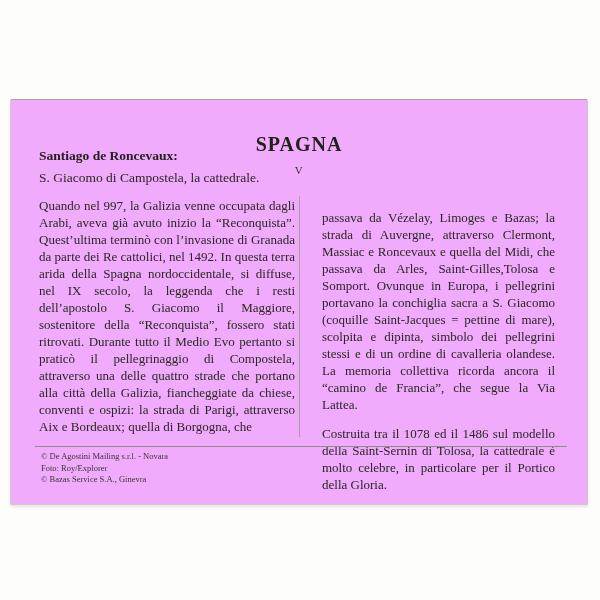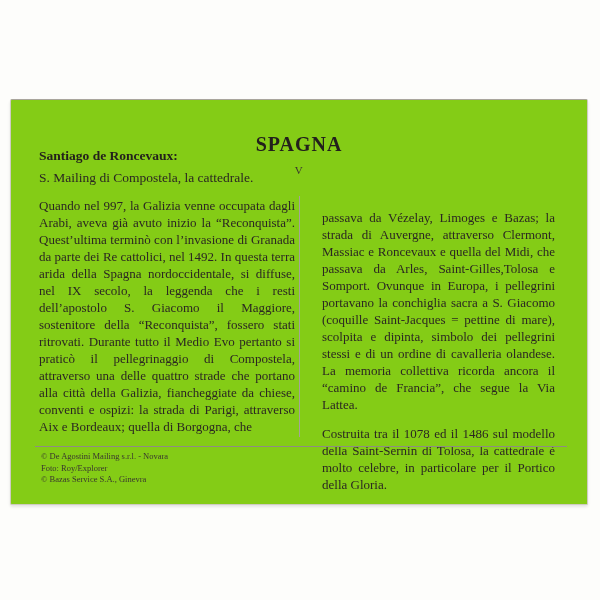--- a/index.html
+++ b/index.html
@@ -13,21 +13,21 @@
     background: #fdfdfb;
     font-family: "Liberation Serif", serif;
     overflow: hidden;
   }
   .card {
     position: absolute;
     left: 10px;
     top: 99px;
     width: 578px;
     height: 406px;
-    background: #84cc16;
+    background: #f0abfc;
     border: 1px solid #cfcbc2;
     border-top-color: #a9a59c;
     border-radius: 2px;
     box-shadow: 0 2px 3px rgba(0,0,0,0.10);
     box-sizing: border-box;
     color: #2b2722;
     padding-left: 24px;
   }
   .title {
     position: absolute;
@@ -123,21 +123,21 @@
 <body>
 
 <div class="card">
 
   <div class="title">SPAGNA</div>
 
   <div class="numeral">V</div>
 
   <div class="heading">Santiago de Roncevaux:</div>
 
-  <div class="subheading">S. Mailing di Compostela, la cattedrale.</div>
+  <div class="subheading">S. Giacomo di Campostela, la cattedrale.</div>
 
   <div class="col col-left">Quando nel 997, la Galizia venne occupata dagli Arabi, aveva già avuto inizio la “Reconquista”. Quest’ultima terminò con l’invasione di Granada da parte dei Re cattolici, nel 1492. In questa terra arida della Spagna nordoccidentale, si diffuse, nel IX secolo, la leggenda che i resti dell’apostolo S. Giacomo il Maggiore, sostenitore della “Reconquista”, fossero stati ritrovati. Durante tutto il Medio Evo pertanto si praticò il pellegrinaggio di Compostela, attraverso una delle quattro strade che portano alla città della Galizia, fiancheggiate da chiese, conventi e ospizi: la strada di Parigi, attraverso Aix e Bordeaux; quella di Borgogna, che</div>
 
   <div class="divider-v"></div>
 
   <div class="col col-right">
     <p>passava da Vézelay, Limoges e Bazas; la strada di Auvergne, attraverso Clermont, Massiac e Roncevaux e quella del Midi, che passava da Arles, Saint-Gilles,Tolosa e Somport. Ovunque in Europa, i pellegrini portavano la conchiglia sacra a S. Giacomo (coquille Saint-Jacques = pettine di mare), scolpita e dipinta, simbolo dei pellegrini stessi e di un ordine di cavalleria olandese. La memoria collettiva ricorda ancora il “camino de Francia”, che segue la Via Lattea.</p>
     <p>Costruita tra il 1078 ed il 1486 sul modello della Saint-Sernin di Tolosa, la cattedrale è molto celebre, in particolare per il Portico della Gloria.</p>
   </div>
 

